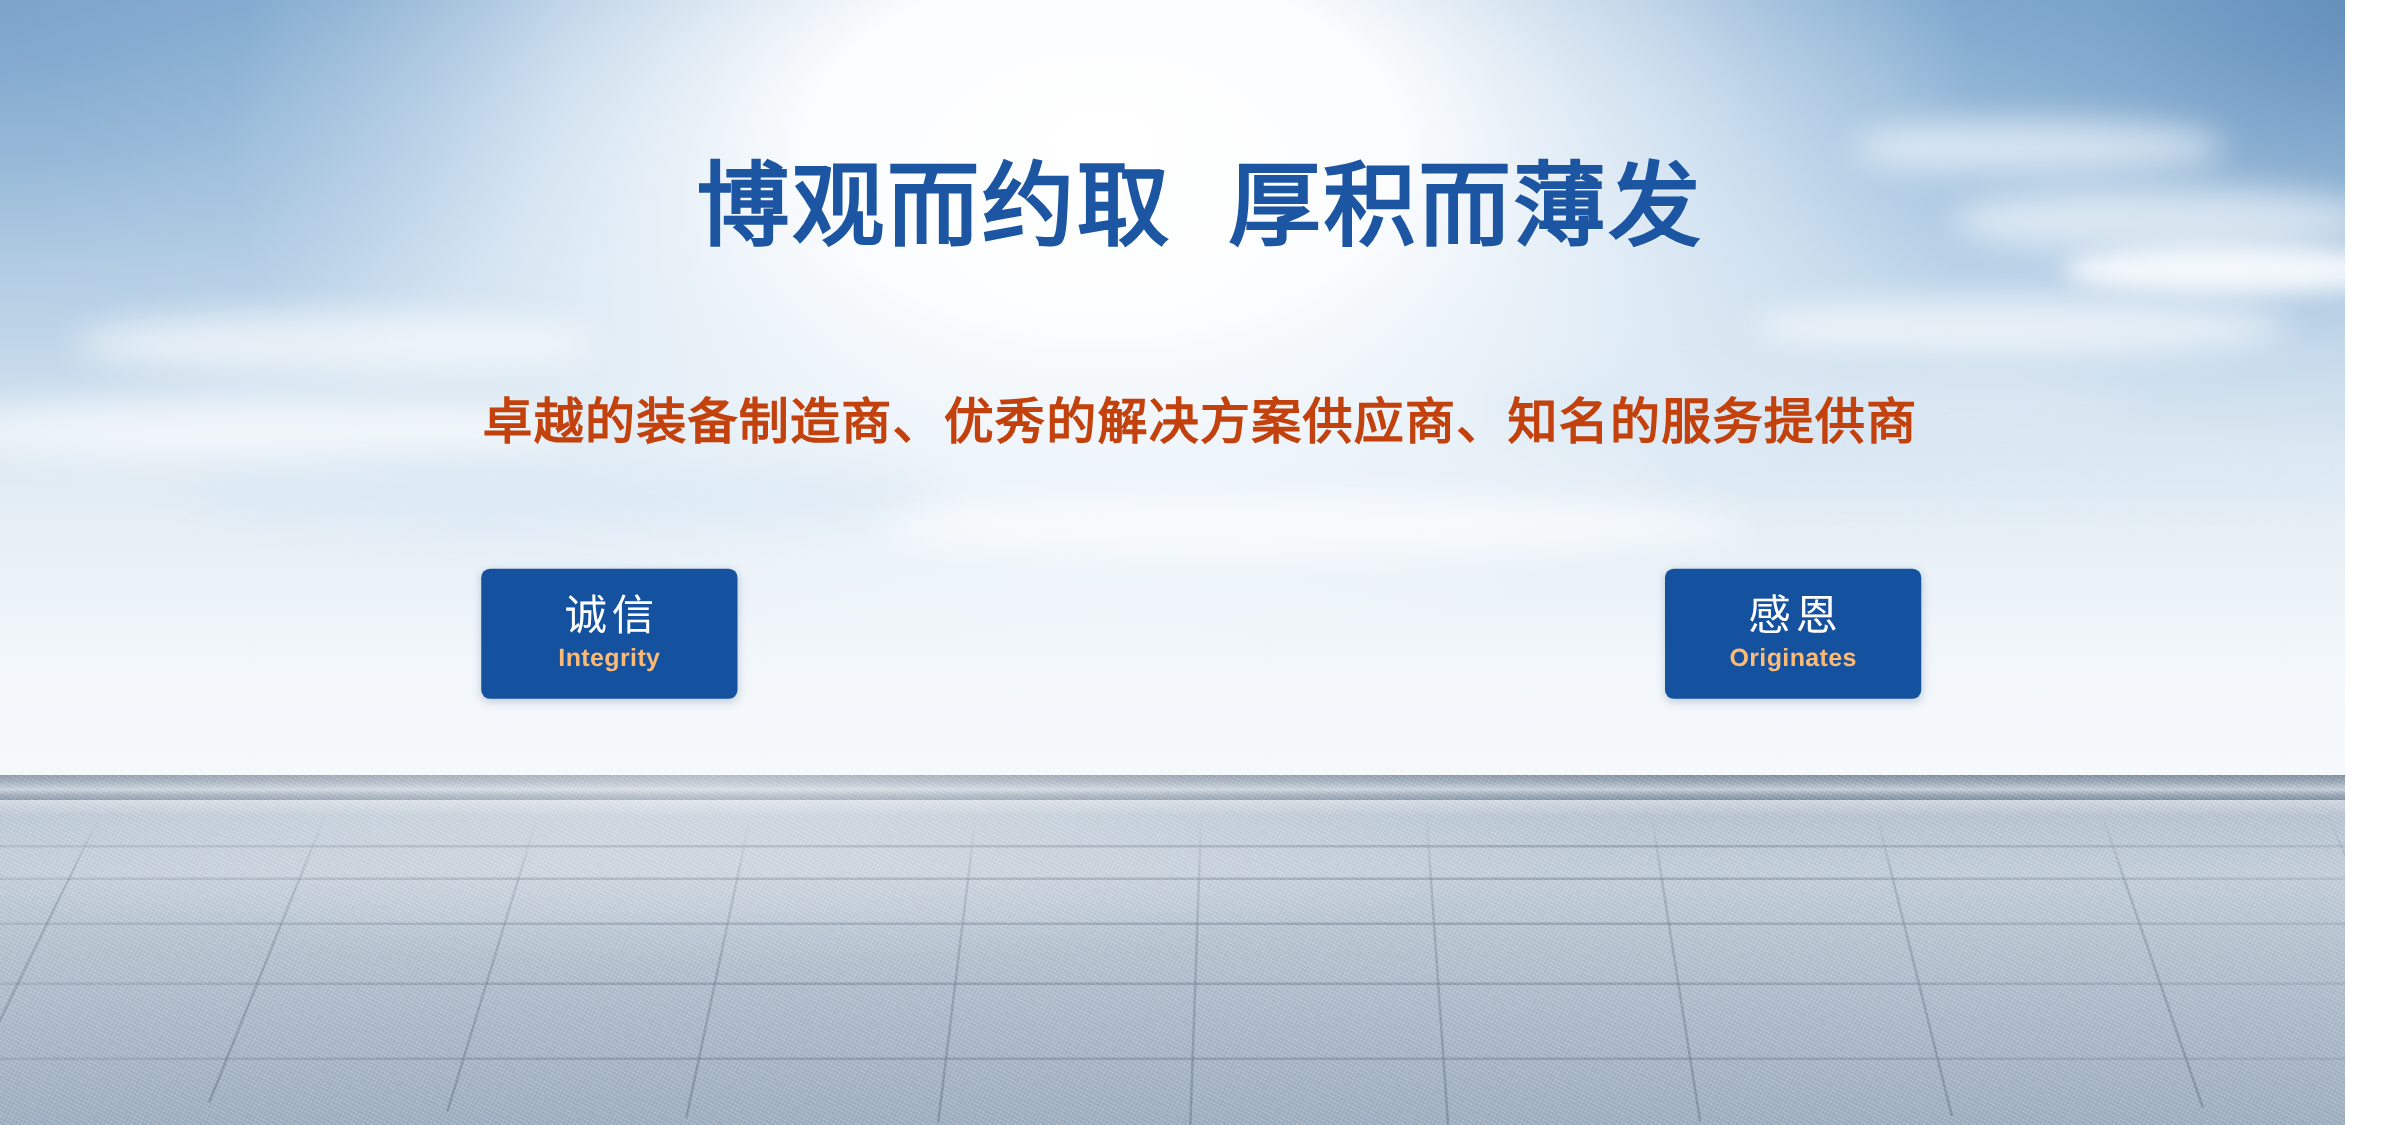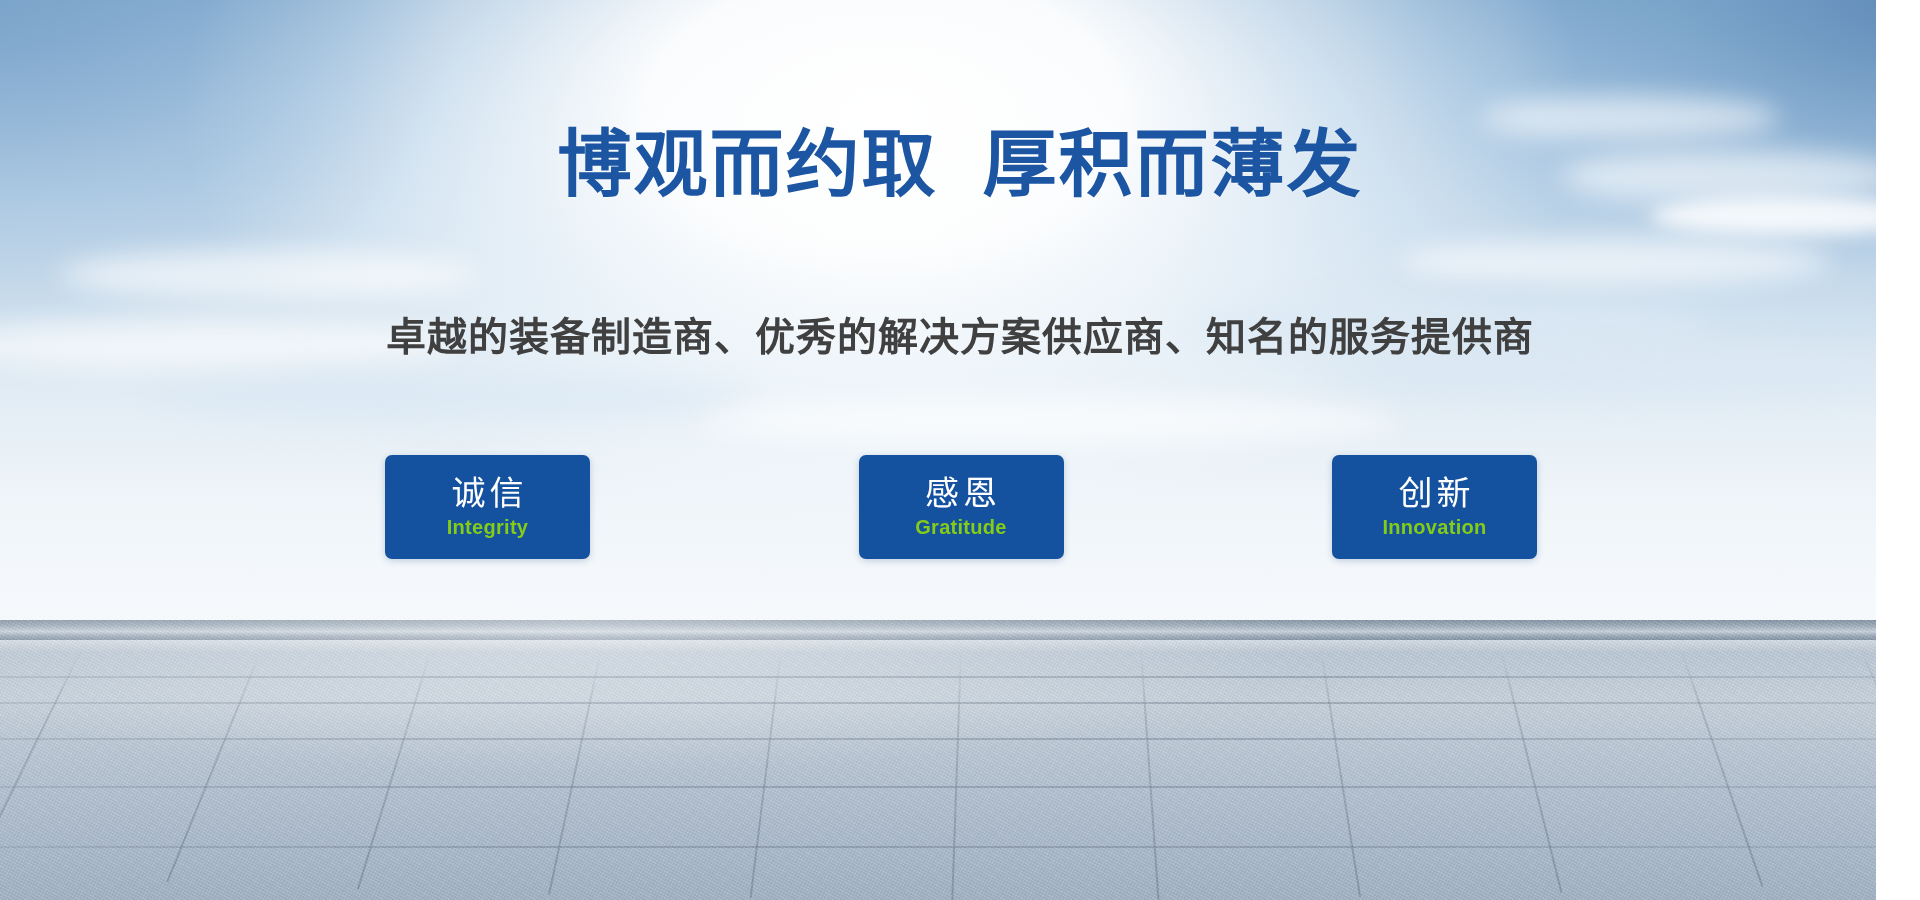--- a/index.html
+++ b/index.html
@@ -268,21 +268,21 @@
   }
   .subline {
     position: absolute;
     top: 305px;
     left: 0;
     width: 1920px;
     text-align: center;
     font-size: 40px;
     font-weight: 700;
     letter-spacing: 1px;
-    color: #404040;
+    color: #c2410c;
   }
   .subline-en {
     position: absolute;
     top: 365px;
     left: 0;
     width: 1920px;
     text-align: center;
     font-size: 22.5px;
     font-weight: 700;
     letter-spacing: 0.6px;
@@ -312,21 +312,21 @@
   }
   .value-zh {
     color: #ffffff;
     font-size: 34px;
     font-weight: 400;
     line-height: 1.06;
     letter-spacing: 4px;
     text-indent: 4px;
   }
   .value-en {
-    color: #84cc16;
+    color: #fdba74;
     font-size: 20px;
     font-weight: 700;
     line-height: 1.2;
     margin-top: 3px;
     letter-spacing: 0.3px;
   }
 </style>
 </head>
 <body>
 
@@ -435,24 +435,20 @@
 
     <div class="value-row">
 
       <div class="value-card">
         <span class="value-zh">诚信</span>
         <span class="value-en">Integrity</span>
       </div>
 
       <div class="value-card">
         <span class="value-zh">感恩</span>
-        <span class="value-en">Gratitude</span>
+        <span class="value-en">Originates</span>
       </div>
 
-      <div class="value-card">
-        <span class="value-zh">创新</span>
-        <span class="value-en">Innovation</span>
-      </div>
 
 
     </div>
   </div>
 </div>
 
 </body></html>

